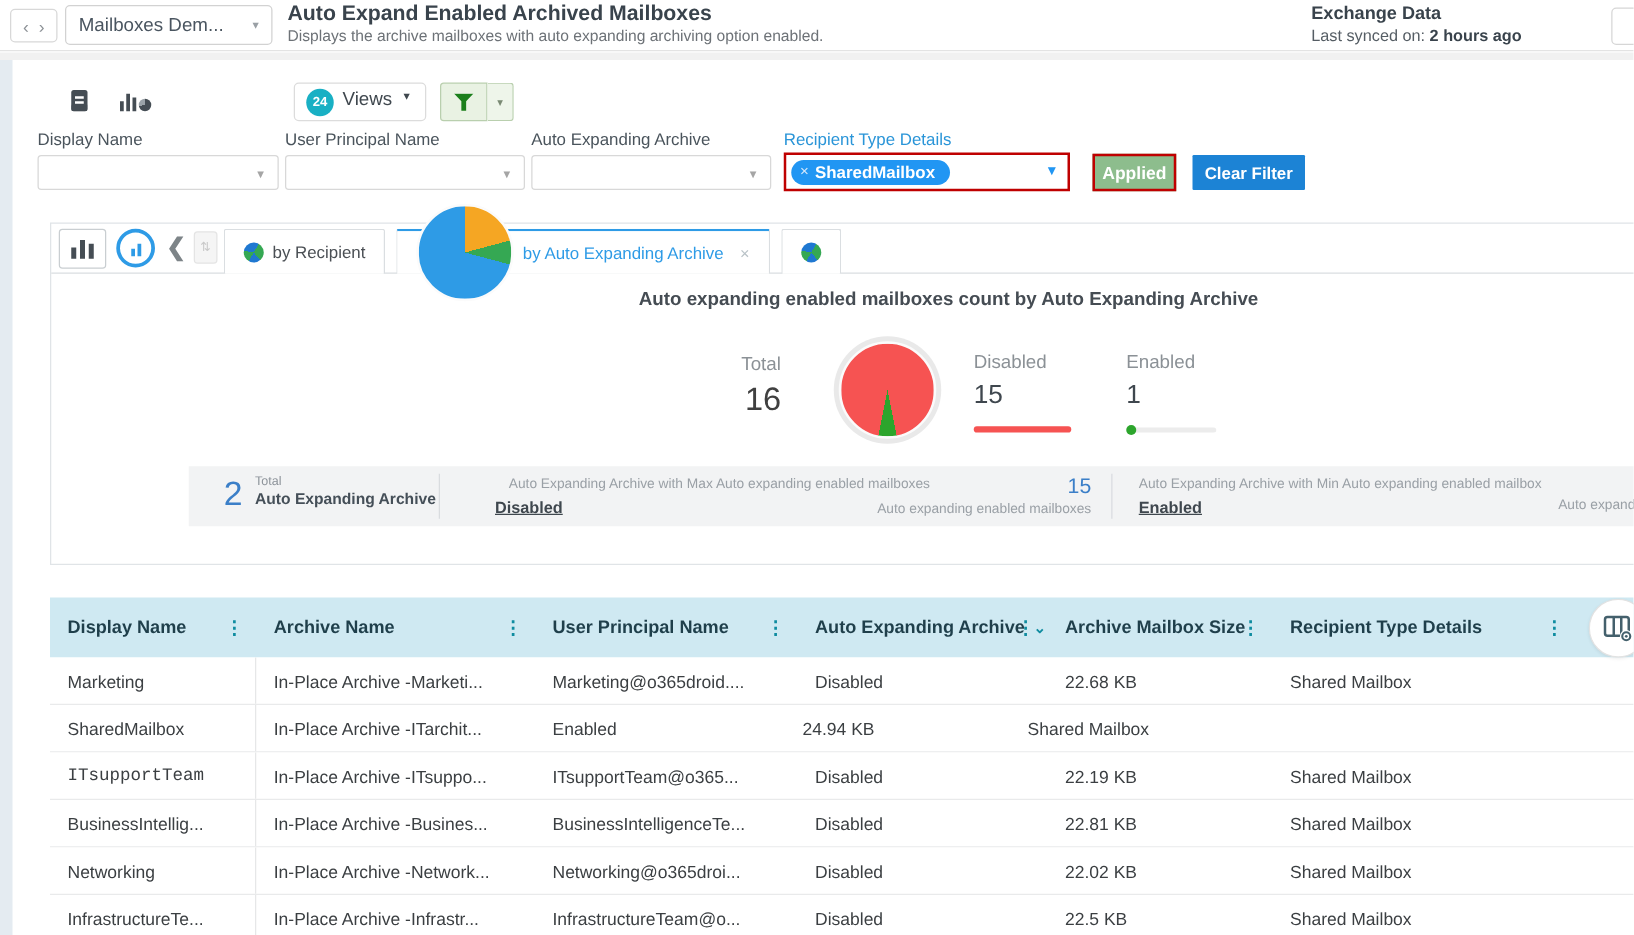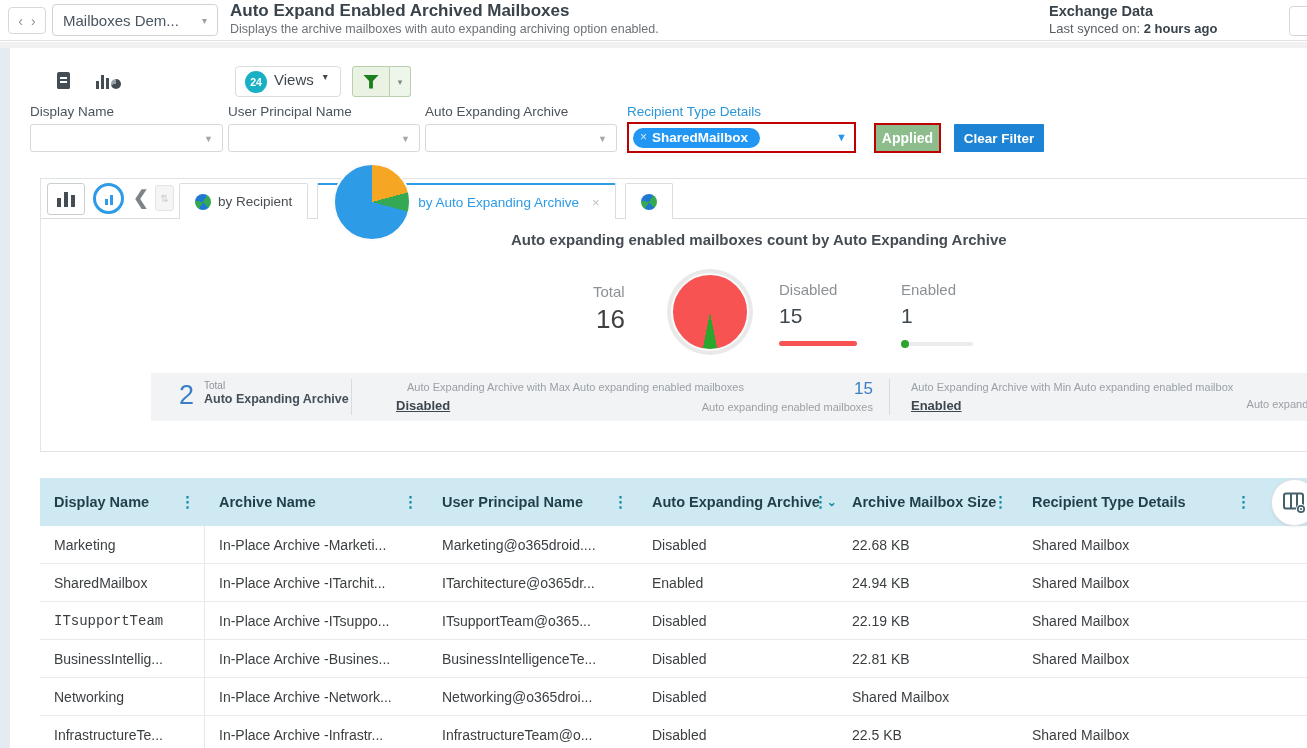--- a/index.html
+++ b/index.html
@@ -323,21 +323,20 @@
         <div class="td first" style="width: 165px;">Marketing</div>
         <div class="td" style="width: 223px;">In-Place Archive -Marketi...</div>
         <div class="td" style="width: 210px;">Marketing@o365droid....</div>
         <div class="td" style="width: 200px;">Disabled</div>
         <div class="td" style="width: 180px;">22.68 KB</div>
         <div class="td" style="width: 289px;">Shared Mailbox</div>
       </div>
       <div class="tr">
         <div class="td first" style="width: 165px;">SharedMailbox</div>
         <div class="td" style="width: 223px;">In-Place Archive -ITarchit...</div>
-        <div class="td" style="width: 210px;">ITarchitecture@o365dr...</div>
         <div class="td" style="width: 200px;">Enabled</div>
         <div class="td" style="width: 180px;">24.94 KB</div>
         <div class="td" style="width: 289px;">Shared Mailbox</div>
       </div>
       <div class="tr">
         <div class="td first" style="width: 165px; font-family: Liberation Mono, monospace;">ITsupportTeam</div>
         <div class="td" style="width: 223px;">In-Place Archive -ITsuppo...</div>
         <div class="td" style="width: 210px;">ITsupportTeam@o365...</div>
         <div class="td" style="width: 200px;">Disabled</div>
         <div class="td" style="width: 180px;">22.19 KB</div>
@@ -349,20 +348,21 @@
         <div class="td" style="width: 210px;">BusinessIntelligenceTe...</div>
         <div class="td" style="width: 200px;">Disabled</div>
         <div class="td" style="width: 180px;">22.81 KB</div>
         <div class="td" style="width: 289px;">Shared Mailbox</div>
       </div>
       <div class="tr">
         <div class="td first" style="width: 165px;">Networking</div>
         <div class="td" style="width: 223px;">In-Place Archive -Network...</div>
         <div class="td" style="width: 210px;">Networking@o365droi...</div>
         <div class="td" style="width: 200px;">Disabled</div>
+        <div class="td" style="width: 180px;">22.02 KB</div>
         <div class="td" style="width: 289px;">Shared Mailbox</div>
       </div>
       <div class="tr">
         <div class="td first" style="width: 165px;">InfrastructureTe...</div>
         <div class="td" style="width: 223px;">In-Place Archive -Infrastr...</div>
         <div class="td" style="width: 210px;">InfrastructureTeam@o...</div>
         <div class="td" style="width: 200px;">Disabled</div>
         <div class="td" style="width: 180px;">22.5 KB</div>
         <div class="td" style="width: 289px;">Shared Mailbox</div>
       </div>

